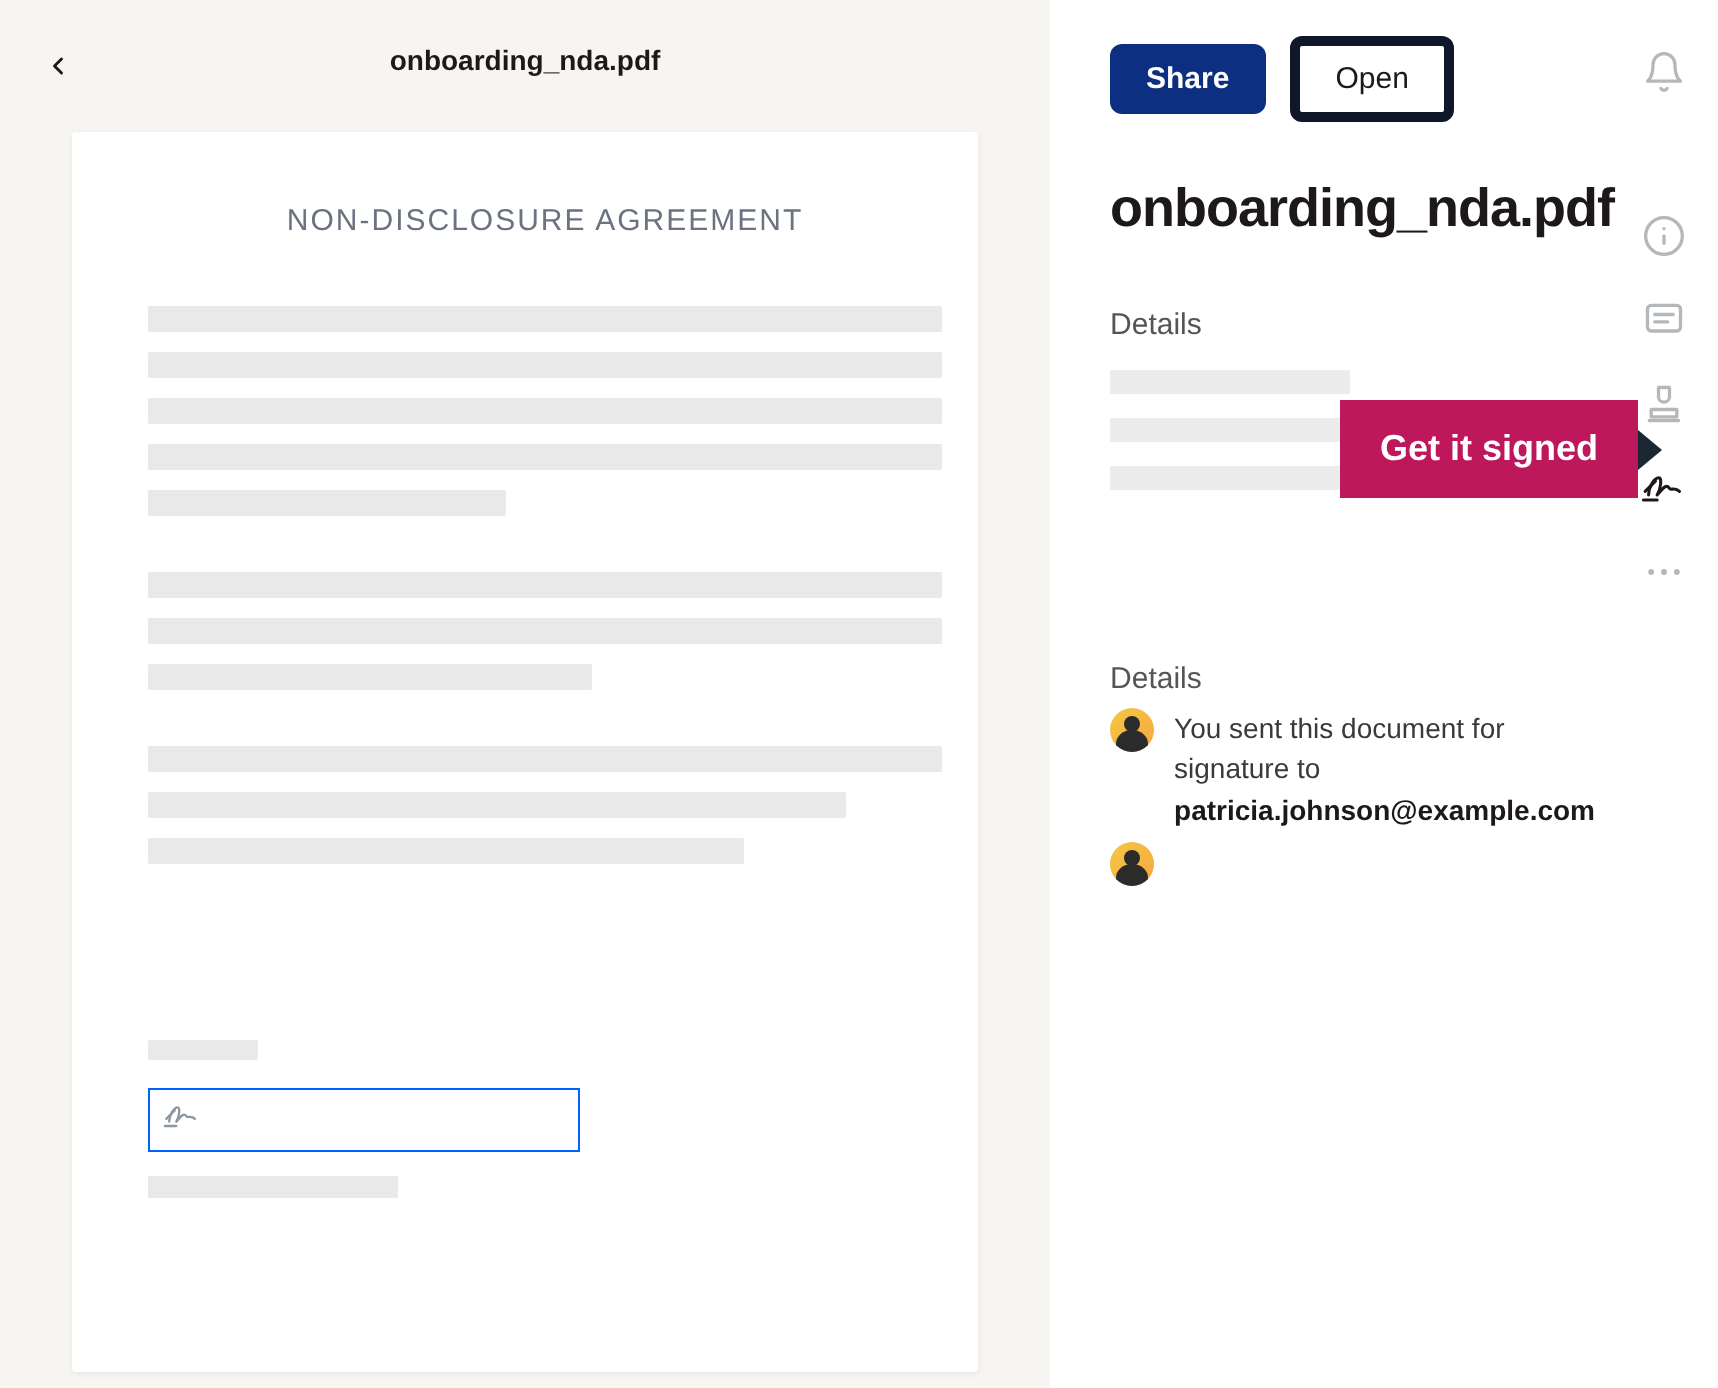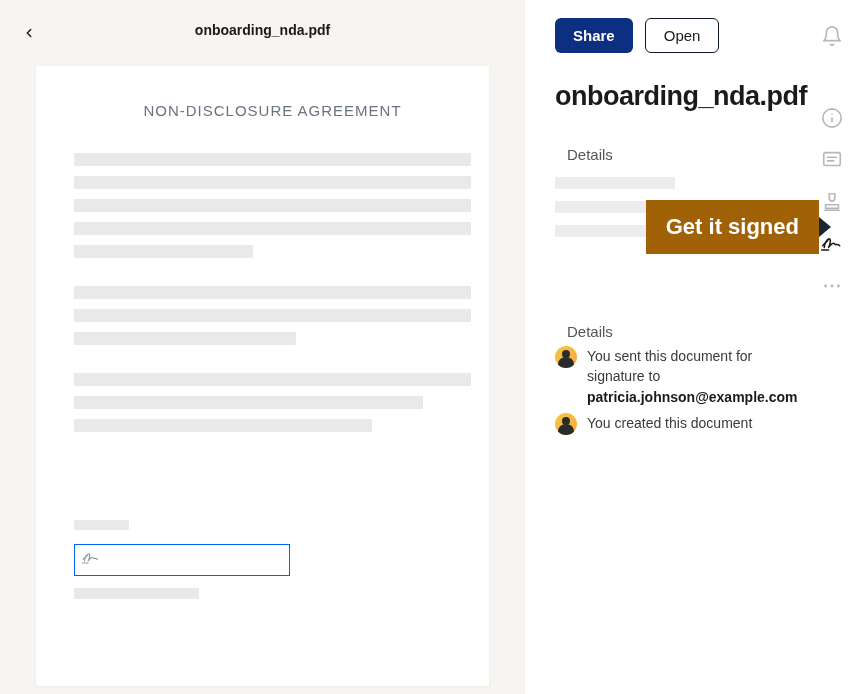--- a/index.html
+++ b/index.html
@@ -104,39 +104,38 @@
       border: none;
       font-size: 15px;
       font-weight: 600;
       padding: 9px 18px;
       border-radius: 6px;
       cursor: pointer;
     }
     .btn-open {
       background: #fff;
       color: #1e1919;
-      border: 1px solid #0f172a;
+      border: 5px solid #0f172a;
       font-size: 15px;
       font-weight: 500;
       padding: 8px 18px;
       border-radius: 6px;
       cursor: pointer;
     }
     .right-filename {
       font-size: 27px;
       font-weight: 800;
       letter-spacing: -0.5px;
       margin-top: 28px;
       color: #1e1919;
     }
     .section-label {
       font-size: 15px;
       color: #555;
       margin-top: 34px;
-      margin-left: 12px;
     }
     .details-skel {
       margin-top: 14px;
     }
     .dskel {
       background: #ececec;
       height: 12px;
       margin-bottom: 12px;
     }
     .dskel.d1 { width: 120px; }
@@ -201,24 +200,24 @@
       justify-content: center;
       color: #b5b8bb;
       cursor: pointer;
     }
     .rail-icon.active { color: #1e1919; }
     .rail-icon.notif { margin-bottom: 40px; }
     .tooltip {
       position: absolute;
       right: 40px;
       top: 200px;
-      background: #a16207;
+      background: #be185d;
       color: #fff;
       font-weight: 800;
-      font-size: 22px;
+      font-size: 18px;
       padding: 14px 20px;
       display: flex;
       align-items: center;
     }
     .tooltip::after {
       content: "";
       position: absolute;
       right: -12px;
       top: 50%;
       transform: translateY(-50%);
@@ -296,23 +295,20 @@
 
   <div class="activity-item">
     <div class="avatar"></div>
     <div class="activity-text">
       <span>You sent this document for signature to </span><span class="bold">patricia.johnson@example.com</span>
     </div>
   </div>
 
   <div class="activity-item">
     <div class="avatar"></div>
-    <div class="activity-text">
-      <span>You created this document</span>
-    </div>
   </div>
 
   <div class="tooltip">
     <span>Get it signed</span>
   </div>
 
   <div class="icon-rail">
     <div class="rail-icon notif">
       <svg width="22" height="22" viewBox="0 0 24 24" fill="none" stroke="currentColor" stroke-width="1.8" stroke-linecap="round" stroke-linejoin="round">
           <path d="M18 8a6 6 0 0 0-12 0c0 7-3 9-3 9h18s-3-2-3-9"></path>

